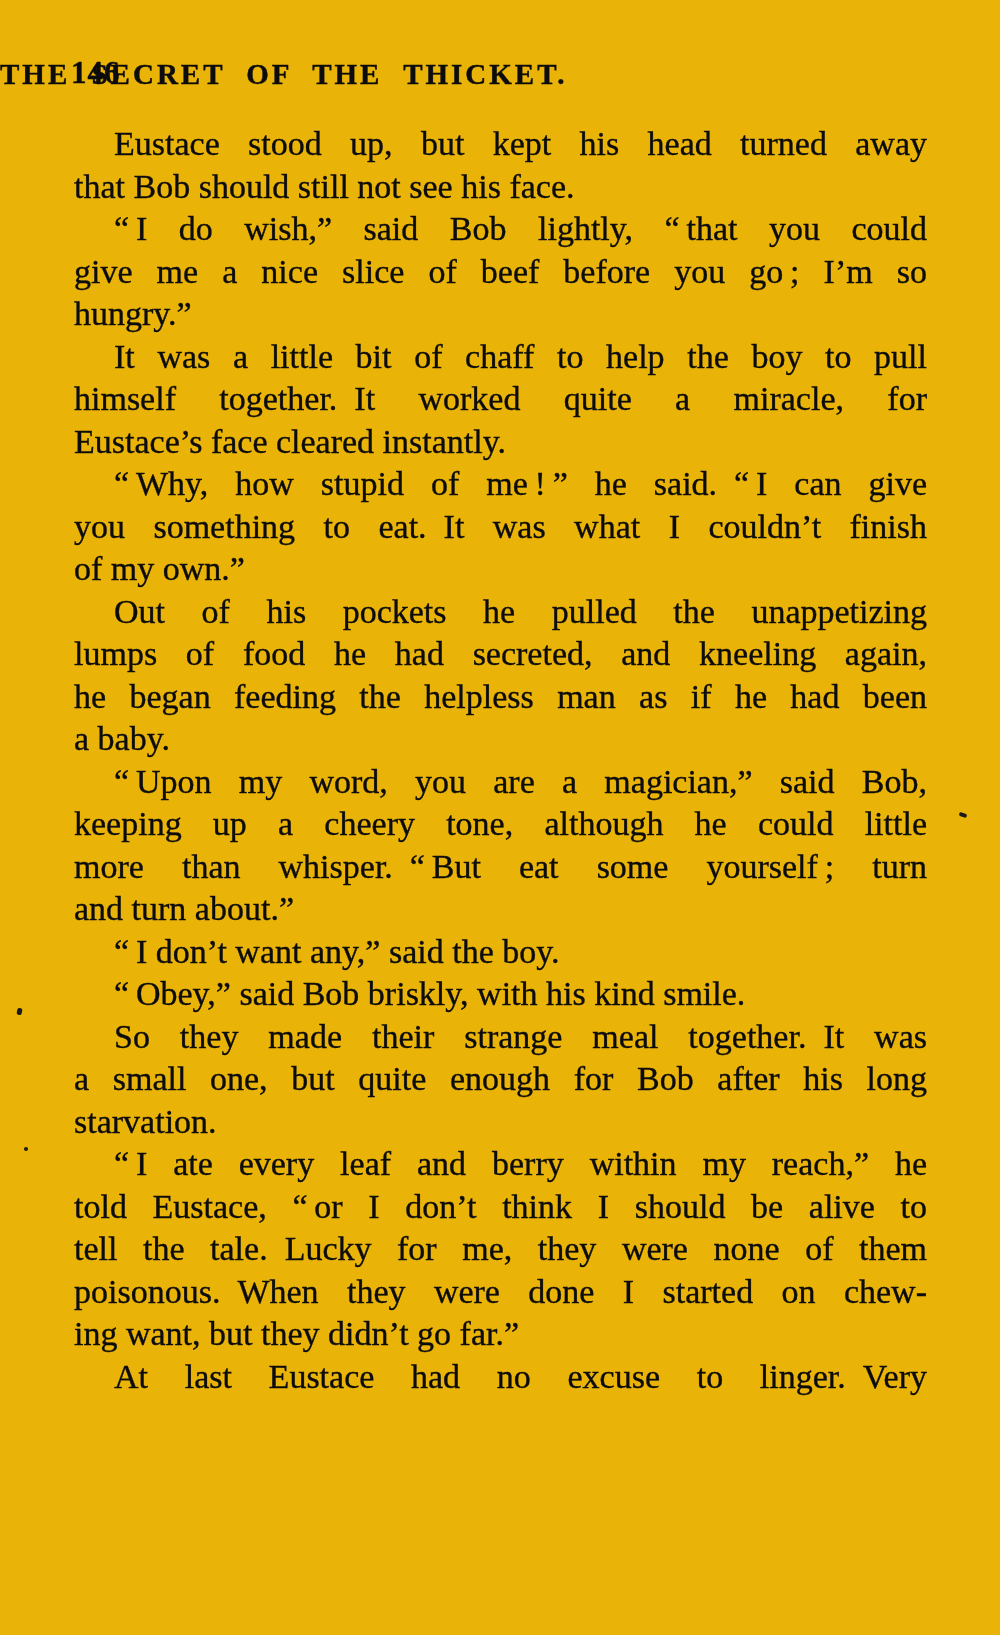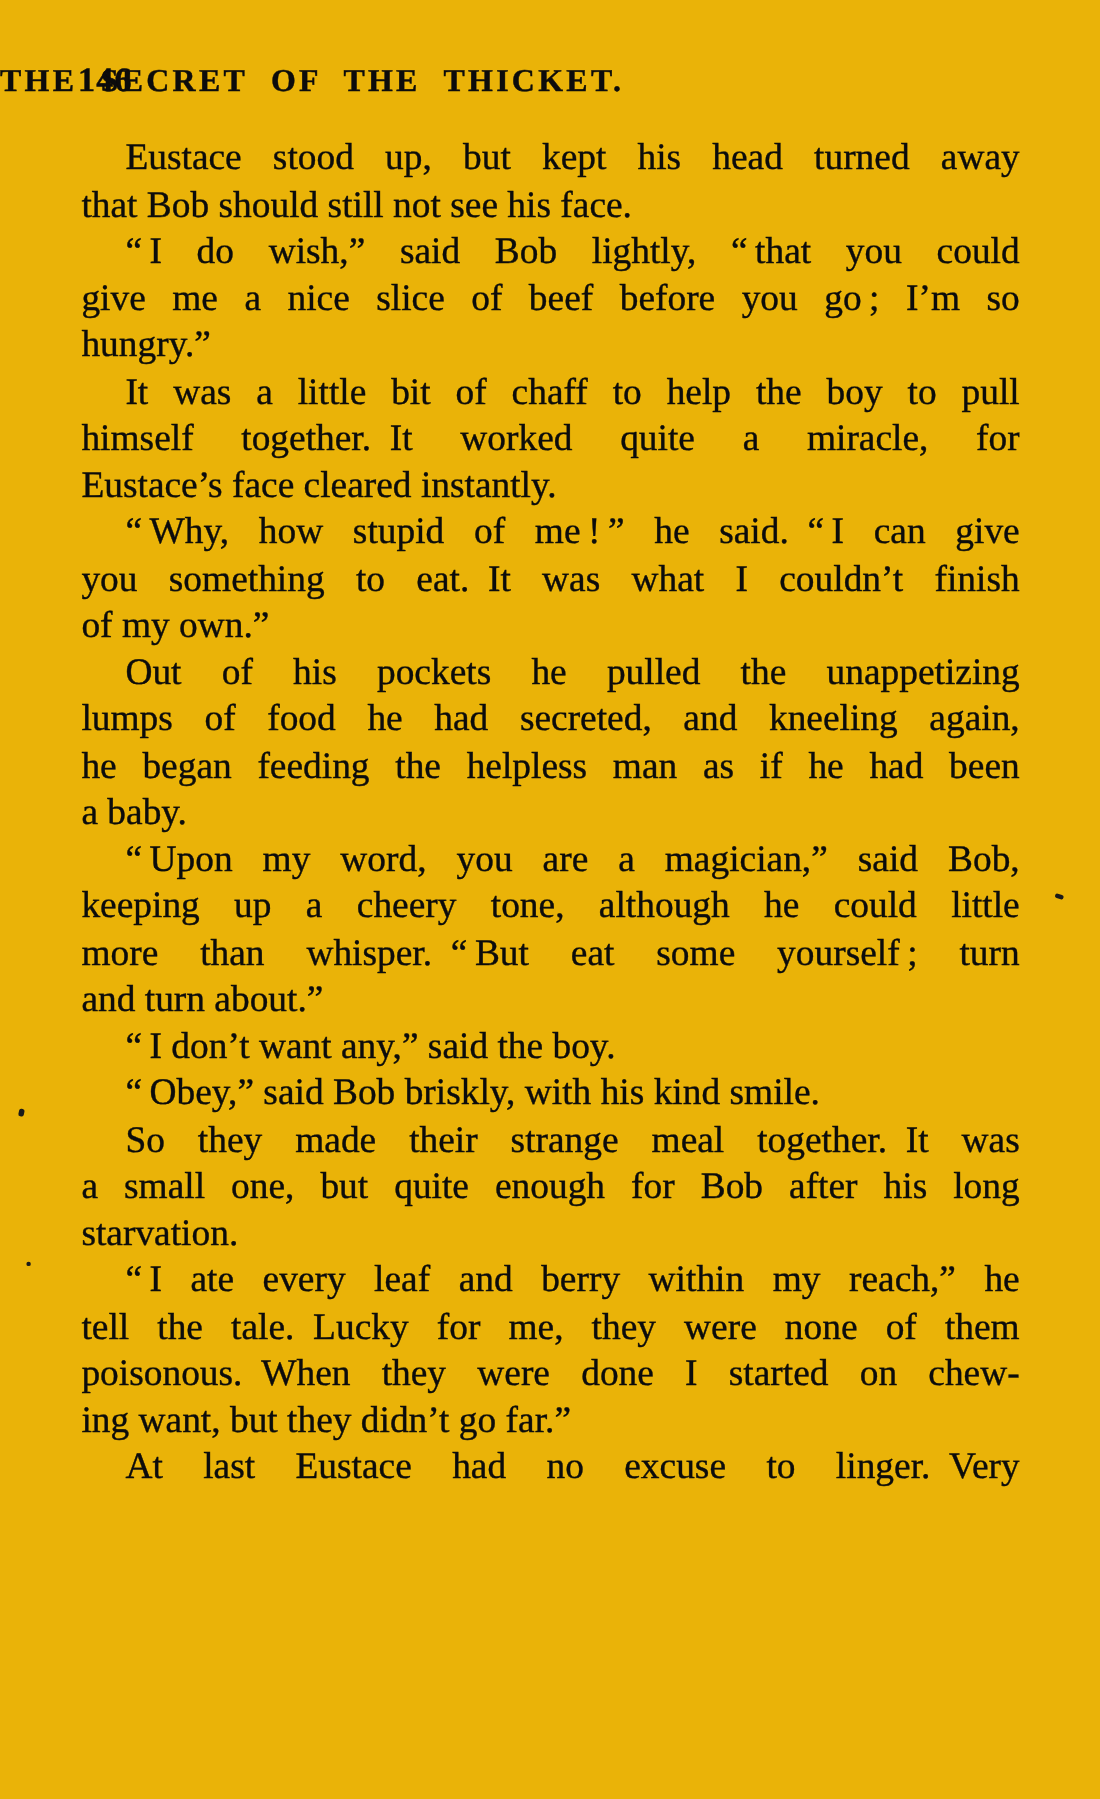--- a/index.html
+++ b/index.html
@@ -108,20 +108,21 @@
       <div class="line first">“ Upon my word, you are a magician,” said Bob,</div>
       <div class="line">keeping up a cheery tone, although he could little</div>
       <div class="line">more than whisper. “ But eat some yourself ; turn</div>
       <div class="line end">and turn about.”</div>
       <div class="line first end">“ I don’t want any,” said the boy.</div>
       <div class="line first end">“ Obey,” said Bob briskly, with his kind smile.</div>
       <div class="line first">So they made their strange meal together. It was</div>
       <div class="line">a small one, but quite enough for Bob after his long</div>
       <div class="line end">starvation.</div>
       <div class="line first">“ I ate every leaf and berry within my reach,” he</div>
+      <div class="line">told Eustace, “ or I don’t think I should be alive to</div>
       <div class="line">tell the tale. Lucky for me, they were none of them</div>
       <div class="line">poisonous. When they were done I started on chew-</div>
       <div class="line end">ing want, but they didn’t go far.”</div>
       <div class="line first">At last Eustace had no excuse to linger. Very</div>
     </div>
 
   <div class="speck speck-1"></div>
   <div class="speck speck-2"></div>
   <div class="speck speck-3"></div>
 

